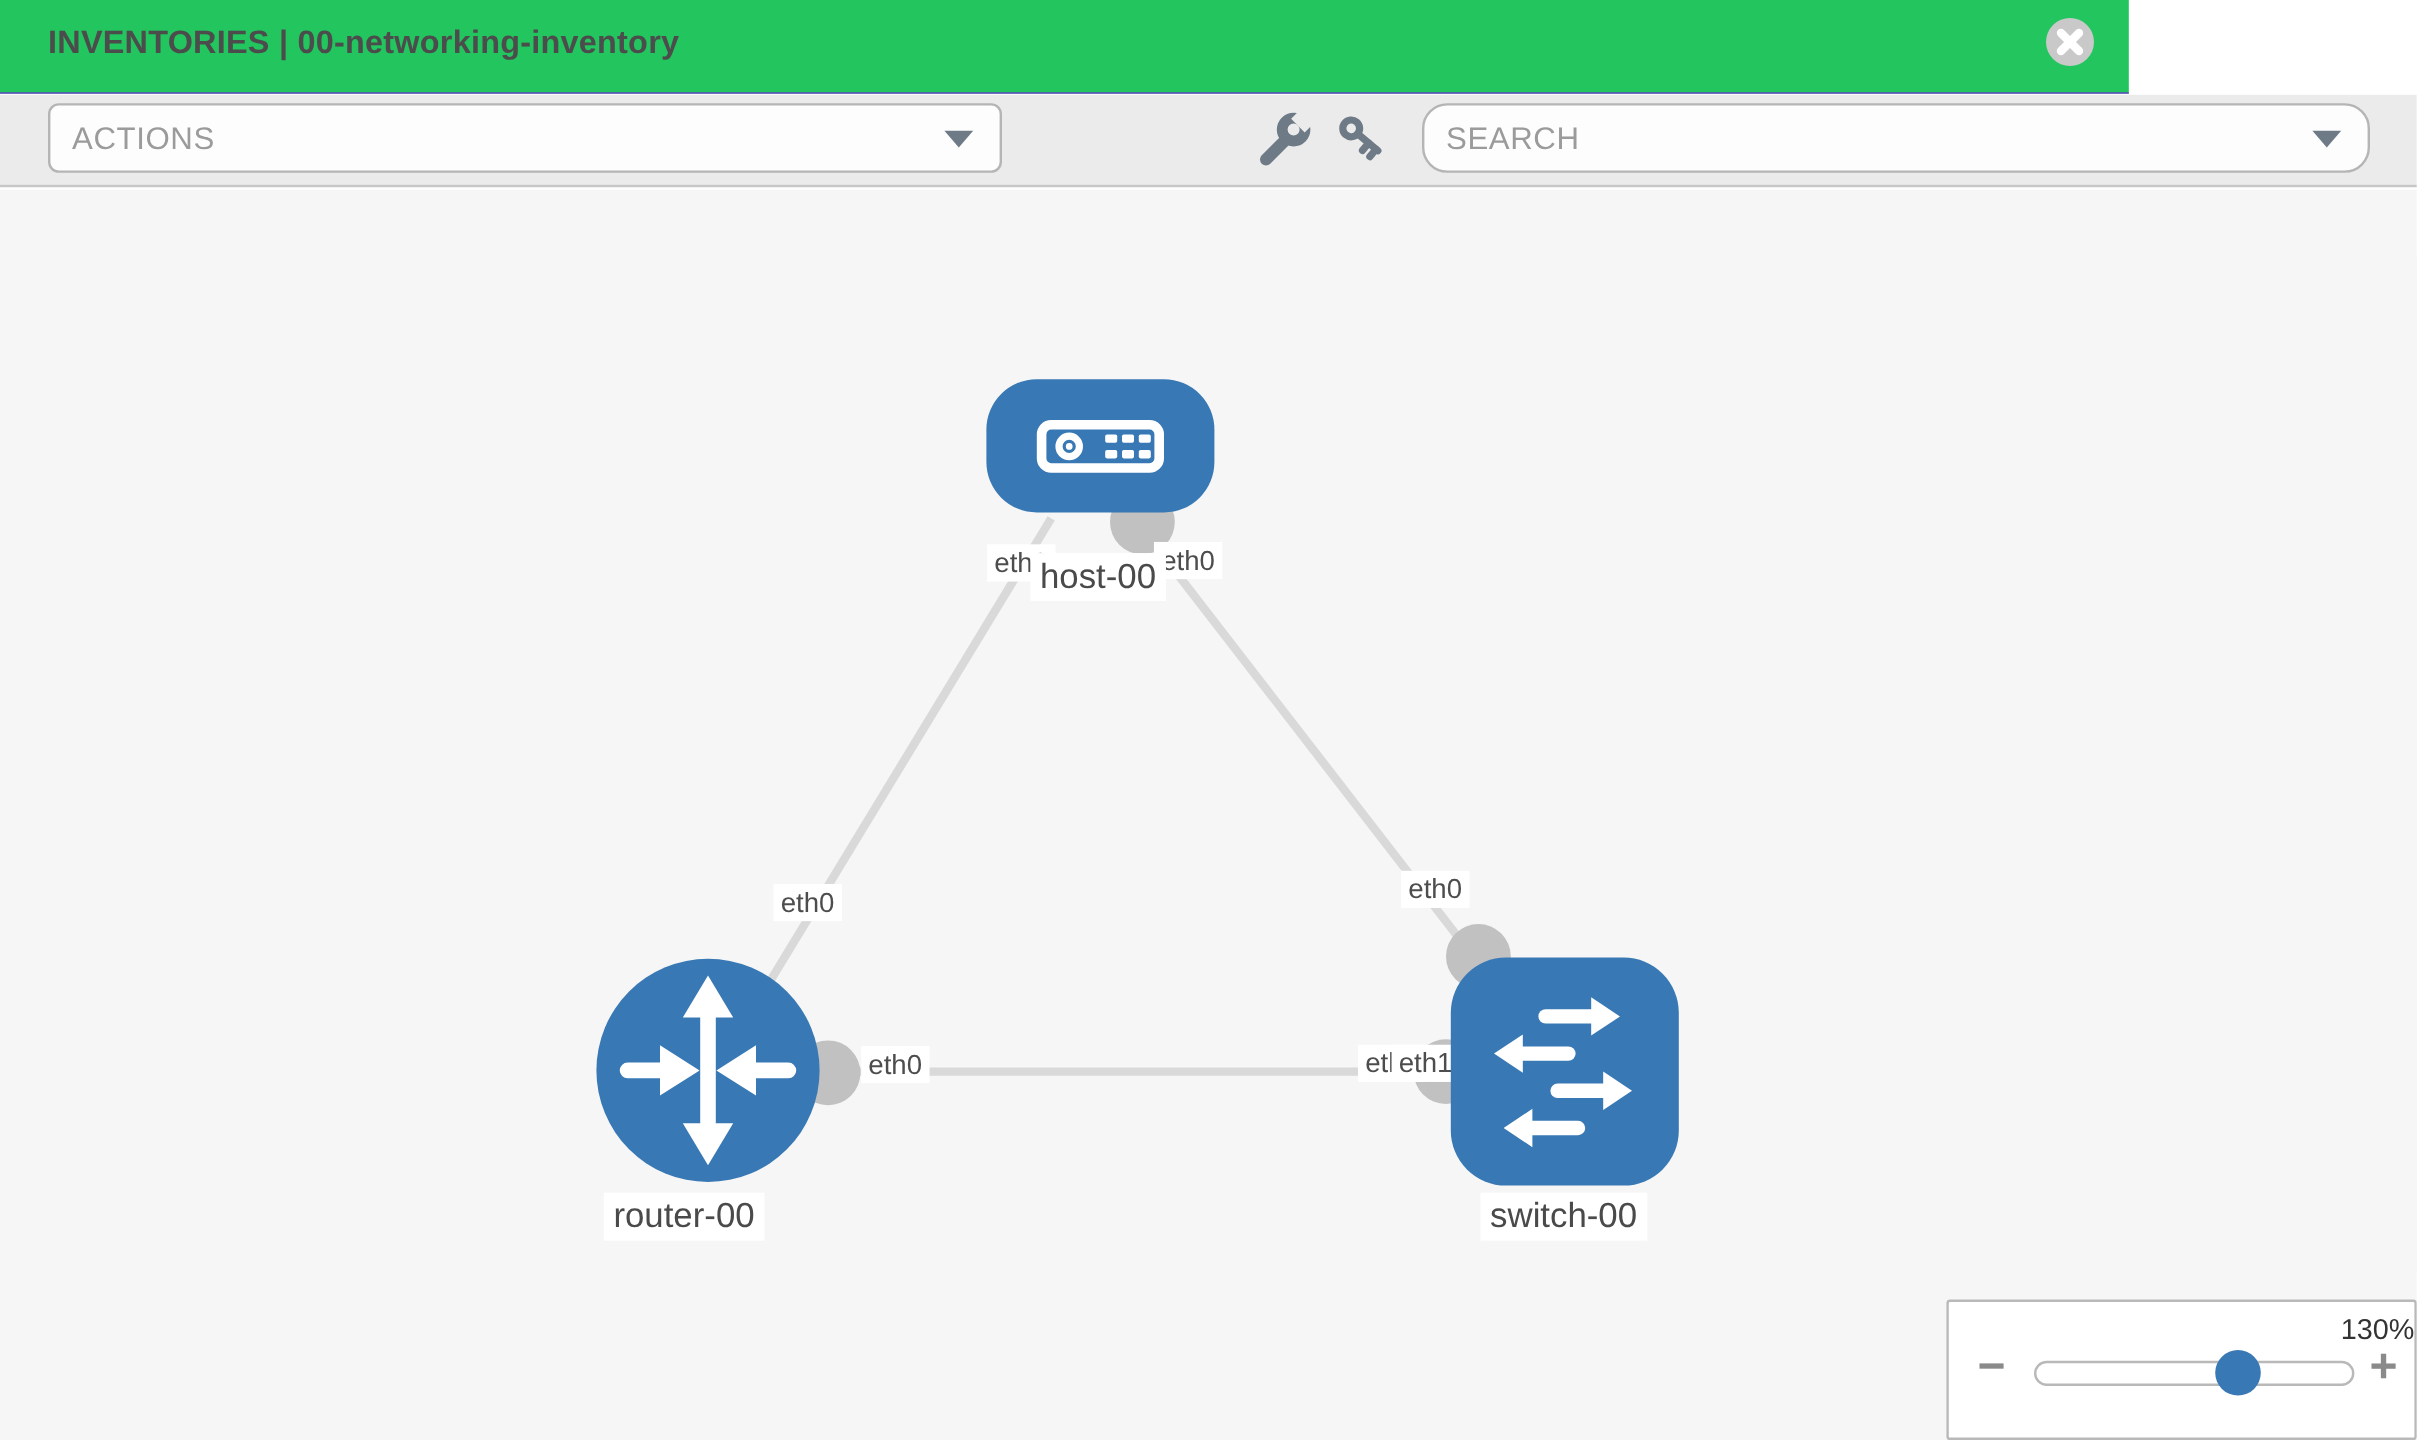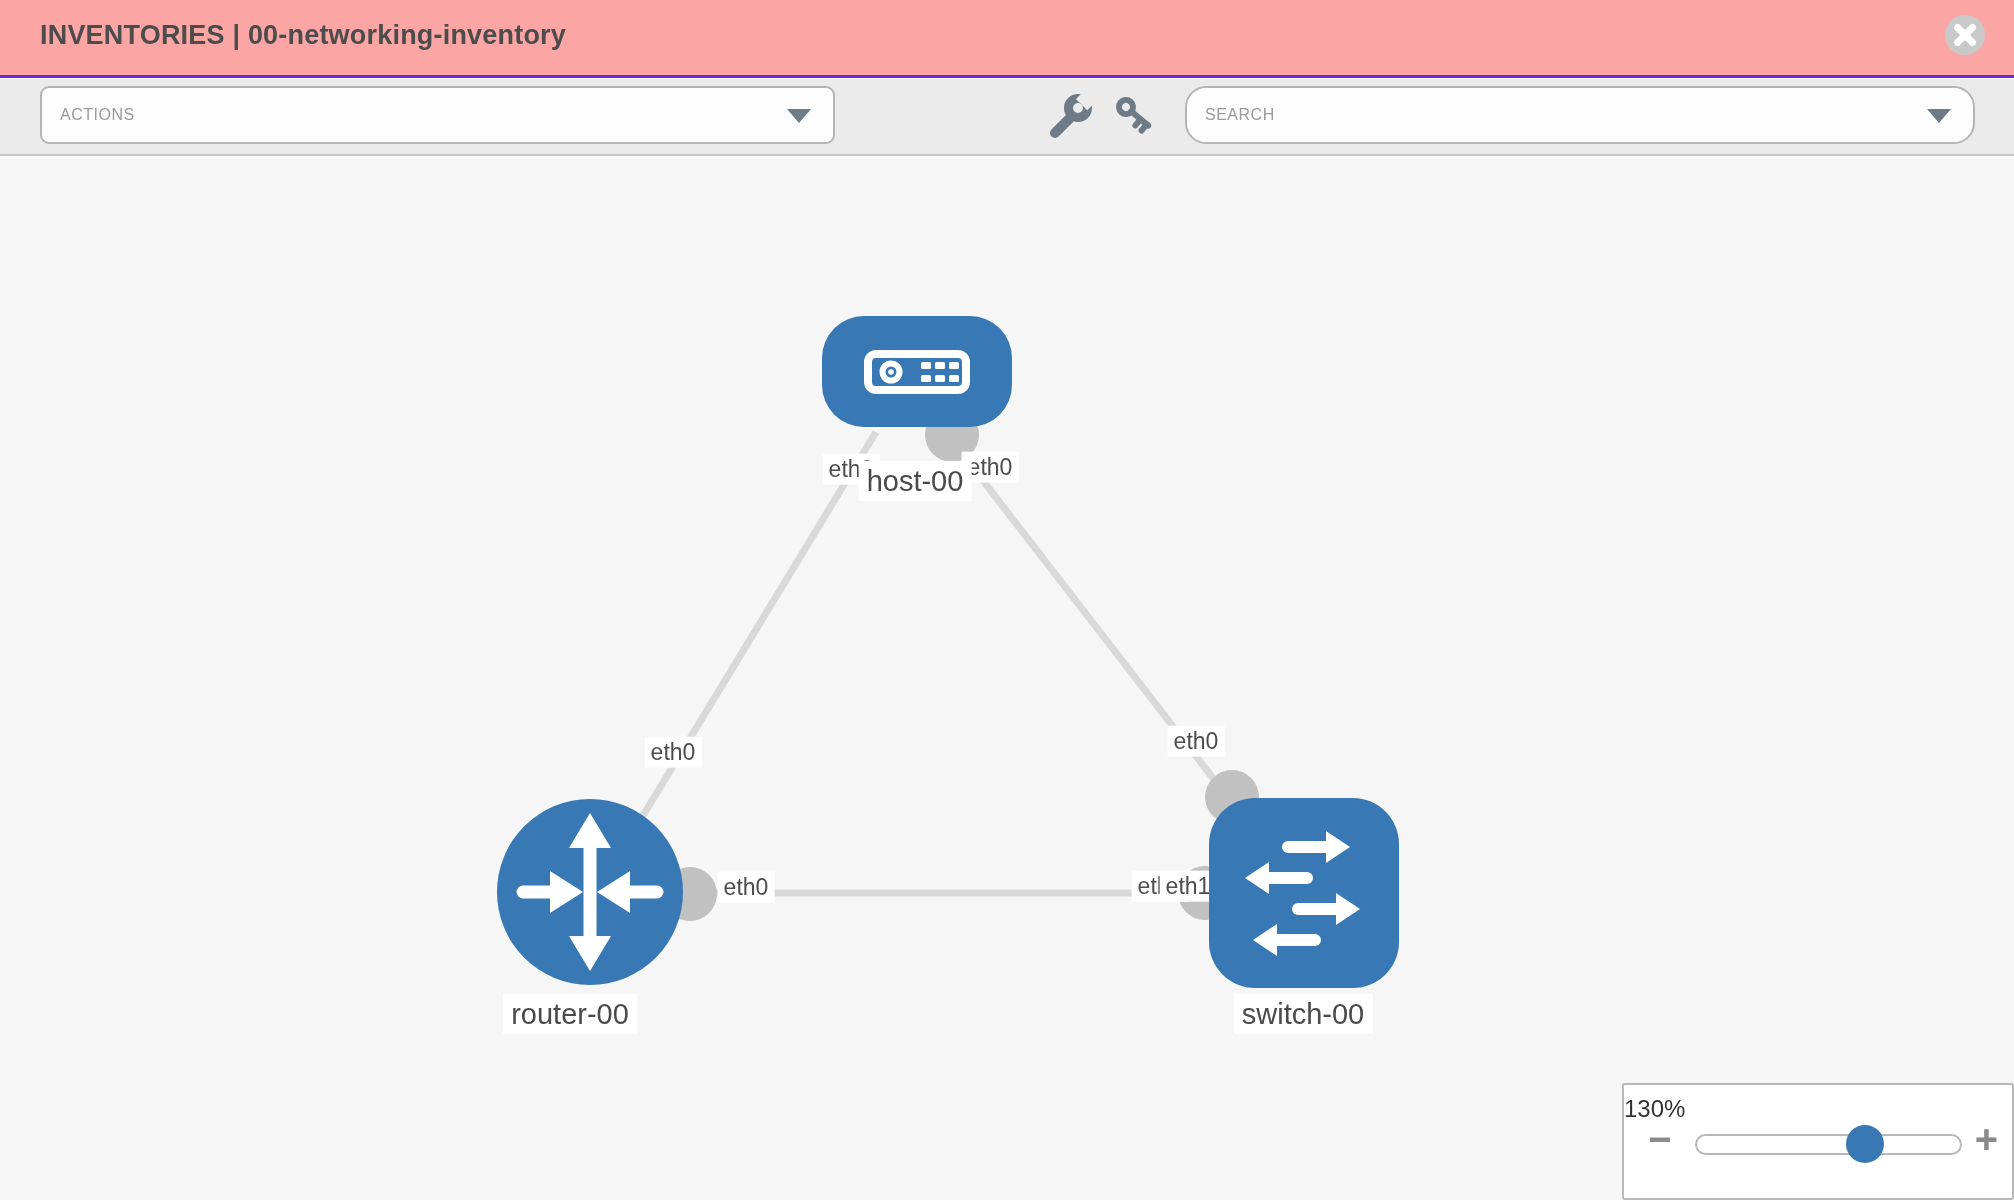--- a/index.html
+++ b/index.html
@@ -1,34 +1,34 @@
 <!DOCTYPE html>
 <html style="--node-blue: #3878b4; --link-gray: #d9d9d9; --port-gray: #c1c1c1; --chip-text: #4d4d4d; --toolbar-bg: #ebebeb; --icon-slate: #6e7b87; --placeholder: #9b9b9b; --panel-border: #b9b9b9; --canvas-bg: #f6f6f6; --close-gray: #c9c9c9;"><head>
 <meta charset="utf-8">
 <style>
   * { margin:0; padding:0; box-sizing:border-box; }
   html,body { width:2014px; height:1200px; overflow:hidden;
     font-family:"Liberation Sans","DejaVu Sans",sans-serif; background:#fff; }
   .app { position:relative; width:2014px; height:1200px; }
 
   
-  .header { position:absolute; left:0; top:0; width:2014px; height:78px;
-    background:#fca5a5; border-bottom:3px solid #6d28d9; }
+  .header { position:absolute; left:0; top:0; width:1774px; height:78px;
+    background:#22c55e; border-bottom:1px solid #6d28d9; }
   .header-title { position:absolute; left:40px; top:20px; font-size:27px;
     font-weight:bold; color:#4c4c4c; letter-spacing:0.2px; }
   .close-btn { position:absolute; right:28px; top:14px; width:42px; height:42px;
     cursor:pointer; }
 
   
   .toolbar { position:absolute; left:0; top:79px; width:2014px; height:77px;
     background:var(--toolbar-bg); border-bottom:2px solid #c7c7c7; }
   .select-box { position:absolute; top:7px; height:58px; background:#fdfdfd;
     border:2px solid #b5b5b5; border-radius:9px; display:flex; align-items:center;
     cursor:pointer; }
-  .select-box .ph { margin-left:18px; font-size:16px; color:var(--placeholder);
+  .select-box .ph { margin-left:18px; font-size:26px; color:var(--placeholder);
     letter-spacing:0.5px; }
   .chev { position:absolute; right:22px; top:50%; margin-top:-6px; width:0; height:0;
     border-left:12px solid transparent; border-right:12px solid transparent;
     border-top:14px solid var(--icon-slate); }
   .actions-box { left:40px; width:795px; }
   .search-box { left:1185px; width:790px;border-radius:21px; }
   .tool-icon { position:absolute; top:14px; width:48px; height:48px; cursor:pointer; }
   .wrench-icon { left:1045px; }
   .key-icon { left:1112px; }
 
@@ -49,21 +49,21 @@
   .node-host   { left:822px; top:158px;  width:190px; height:111px; border-radius:42px; }
   .node-router { left:497px; top:641px;  width:186px; height:186px; border-radius:50%; }
   .node-switch { left:1209px; top:640px; width:190px; height:190px; border-radius:46px; }
   .node svg { display:block; }
   .white-stroke { stroke:#ffffff; fill:none; stroke-linecap:round; }
   .white-fill { fill:#ffffff; stroke:none; }
 
   
   .zoom-panel { position:absolute; left:1622px; top:925px; width:392px; height:117px;
     background:#ffffff; border:2px solid var(--panel-border); border-radius:3px; }
-  .zoom-level { position:absolute; left:0; right:0; top:10px; text-align:left;
+  .zoom-level { position:absolute; left:0; right:0; top:10px; text-align:right;
     font-size:24px; color:#333333; }
   .zoom-minus, .zoom-plus { position:absolute; top:34px; font-size:40px;
     font-weight:bold; color:#8a8a8a; cursor:pointer; line-height:1; }
   .zoom-minus { left:24px; }
   .zoom-plus { right:14px; }
   .zoom-track { position:absolute; left:71px; top:49px; width:267px; height:21px;
     background:#ffffff; border:2px solid var(--panel-border); border-radius:11px;
     cursor:pointer; }
   .zoom-handle { position:absolute; left:222px; top:40px; width:38px; height:38px;
     border-radius:50%; background:var(--node-blue); cursor:grab; }

